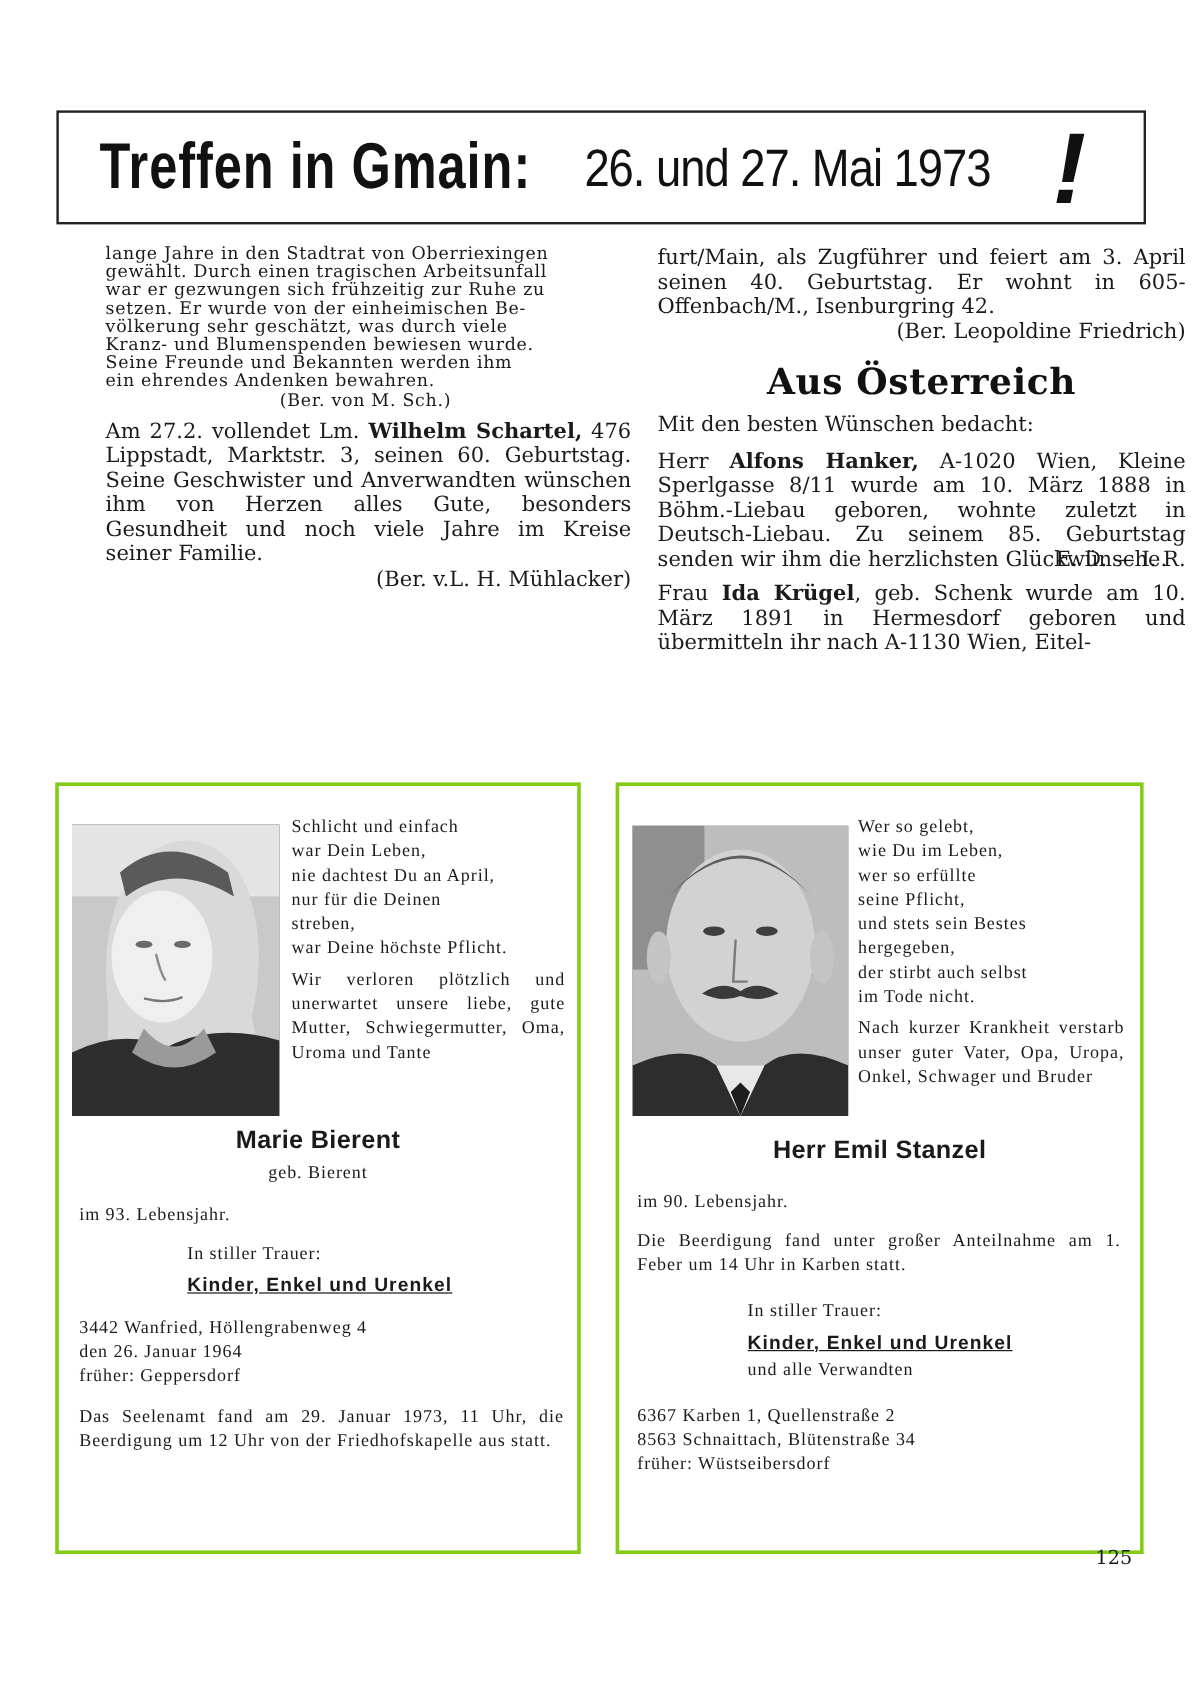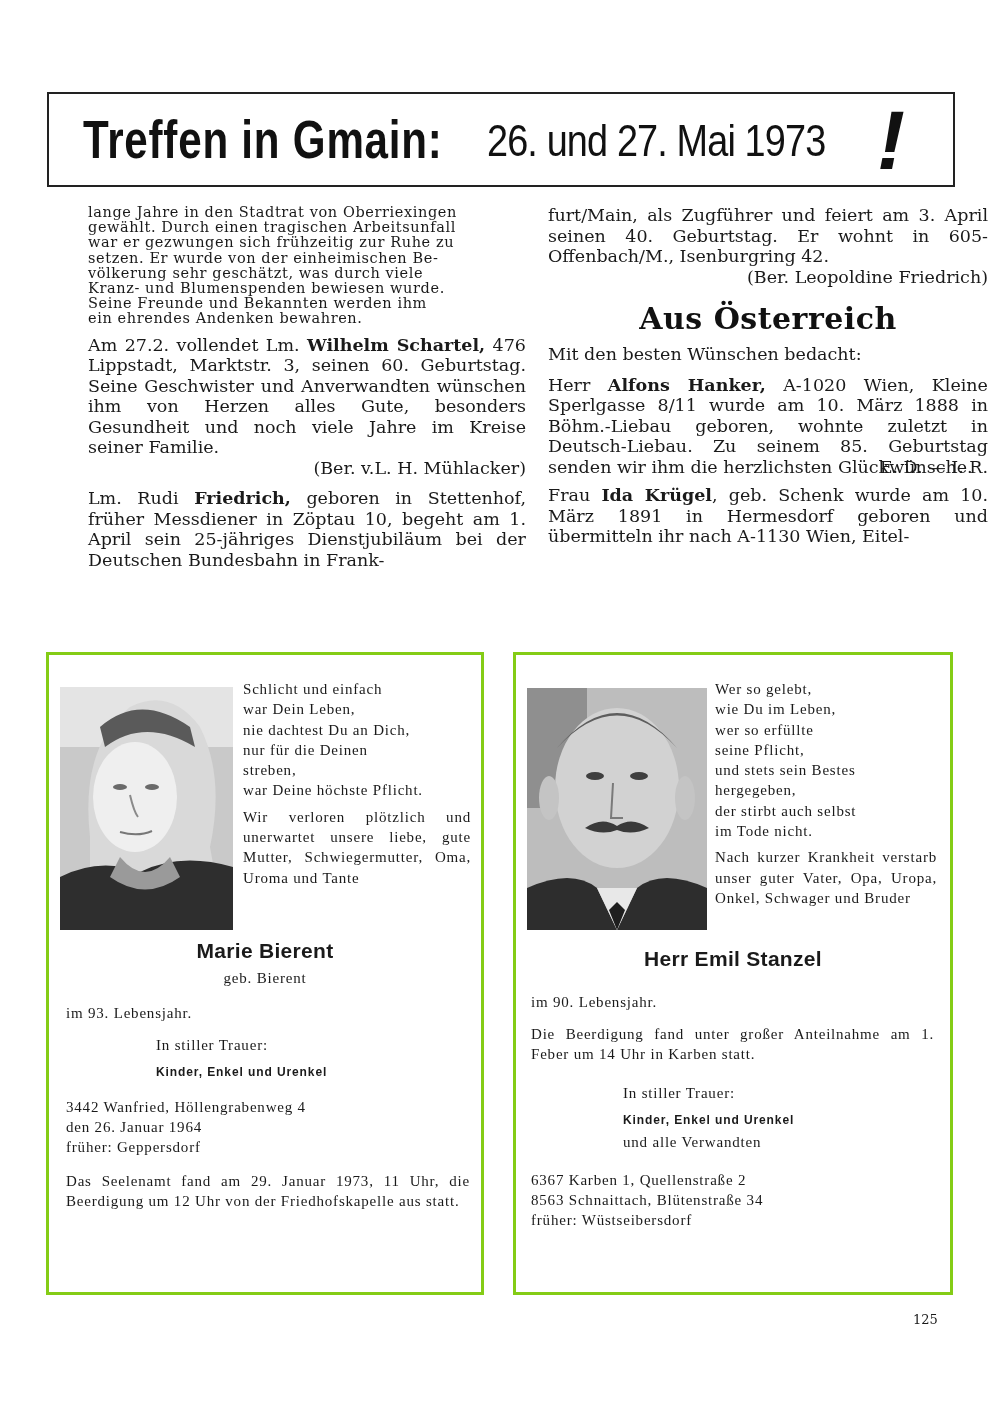--- a/index.html
+++ b/index.html
@@ -53,24 +53,24 @@
     .obit-left .poem { left: 194px; width: 228px; }
     .obit-right .poem { left: 199px; width: 222px; }
     .poem .line { display: block; white-space: nowrap; }
     .poem .just { text-align: justify; margin-top: 6px; }
 
     .obit-name {
       position: absolute; left: 0; right: 0; text-align: center;
       font-family: "Liberation Sans", sans-serif; font-weight: bold; font-size: 21px; letter-spacing: 0.3px;
     }
     .obit-line { position: absolute; white-space: nowrap; }
-    .obit-sans-bold { font-family: "Liberation Sans", sans-serif; font-weight: bold; font-size: 12px; letter-spacing: 0.9px; }
+    .obit-sans-bold { font-family: "Liberation Sans", sans-serif; font-weight: bold; font-size: 16px; letter-spacing: 0.9px; text-decoration: underline; }
     .obit-block { position: absolute; text-align: justify; }
 
-    .page-number { position: absolute; left: 913px; top: 1288px; font-family: "DejaVu Serif", serif; font-size: 13px; margin-top: 24px; }
+    .page-number { position: absolute; left: 913px; top: 1288px; font-family: "DejaVu Serif", serif; font-size: 16px; }
   </style>
 </head>
 <body>
 
 <div class="headline-box">
   <span class="headline-main">Treffen in Gmain:</span>
   <span class="headline-date">26. und 27. Mai 1973</span>
   <span class="headline-bang">!</span>
 </div>
 
@@ -78,30 +78,30 @@
   <div>
     <p class="p p-small">
       <span style="display:block">lange Jahre in den Stadtrat von Oberriexingen</span>
       <span style="display:block">gewählt. Durch einen tragischen Arbeitsunfall</span>
       <span style="display:block">war er gezwungen sich frühzeitig zur Ruhe zu</span>
       <span style="display:block">setzen. Er wurde von der einheimischen Be-</span>
       <span style="display:block">völkerung sehr geschätzt, was durch viele</span>
       <span style="display:block">Kranz- und Blumenspenden bewiesen wurde.</span>
       <span style="display:block">Seine Freunde und Bekannten werden ihm</span>
       <span style="display:block;padding-left:0">ein ehrendes Andenken bewahren.</span>
+      <span class="right-sig" style="padding-right:150px">(Ber. von M. Sch.)</span>
     </p>
   </div>
 
   <div style="height:8px"></div>
   <p class="p"><span>Am 27.2. vollendet Lm. </span><b>Wilhelm Schartel,</b><span> 476 Lippstadt, Marktstr. 3, seinen 60. Geburtstag. Seine Geschwister und Anverwandten wünschen ihm von Herzen alles Gute, besonders Gesundheit und noch viele Jahre im Kreise seiner Familie.</span>
     <span class="right-sig">(Ber. v.L. H. Mühlacker)</span>
   </p>
 
   <div class="gap"></div>
-  <p class="p"><span>Lm. Rudi </span><b>Friedrich,</b><span> geboren in Stettenhof, früher Messdiener in Zöptau 10, begeht am 1. April sein 25-jähriges Dienstjubiläum bei der Deutschen Bundesbahn in Frank-</span></p>
 </div>
 
 <div class="col col-right">
   <p class="p"><span>furt/Main, als Zugführer und feiert am 3. April seinen 40. Geburtstag. Er wohnt in 605-Offenbach/M., Isenburgring 42.</span>
     <span class="right-sig">(Ber. Leopoldine Friedrich)</span>
   </p>
 
   <div class="fraktur">Aus Österreich</div>
   <p class="p">Mit den besten Wünschen bedacht:</p>
   <div style="height:10px"></div>
@@ -126,21 +126,21 @@
       <ellipse cx="92" cy="100" rx="7" ry="3" fill="#6a6a6a"></ellipse>
       <path d="M70 108 Q74 125 78 130" stroke="#8a8a8a" stroke-width="2" fill="none"></path>
       <path d="M60 145 Q78 150 92 144" stroke="#777" stroke-width="2" fill="none"></path>
       <path d="M0 190 Q40 170 80 185 Q120 165 173 180 L173 243 L0 243 Z" fill="#2e2e2e"></path>
       <path d="M60 170 Q85 200 110 170 L120 190 Q85 215 50 190 Z" fill="#9a9a9a"></path>
     </svg>
   </div>
   <div class="poem">
     <span class="line">Schlicht und einfach</span>
     <span class="line">war Dein Leben,</span>
-    <span class="line">nie dachtest Du an Dich,</span>
+    <span class="line">nie dachtest Du an April,</span>
     <span class="line">nur für die Deinen</span>
     <span class="line">streben,</span>
     <span class="line">war Deine höchste Pflicht.</span>
     <div class="just">Wir verloren plötzlich und unerwartet unsere liebe, gute Mutter, Schwiegermutter, Oma, Uroma und Tante</div>
   </div>
   <div class="obit-name" style="top:286px">Marie Bierent</div>
   <div class="obit-line" style="top:313px;left:0;right:0;text-align:center">geb. Bierent</div>
   <div class="obit-line" style="top:348px;left:17px">im 93. Lebensjahr.</div>
   <div class="obit-line" style="top:380px;left:107px">In stiller Trauer:</div>
   <div class="obit-line obit-sans-bold" style="top:407px;left:107px">Kinder, Enkel und Urenkel</div>

